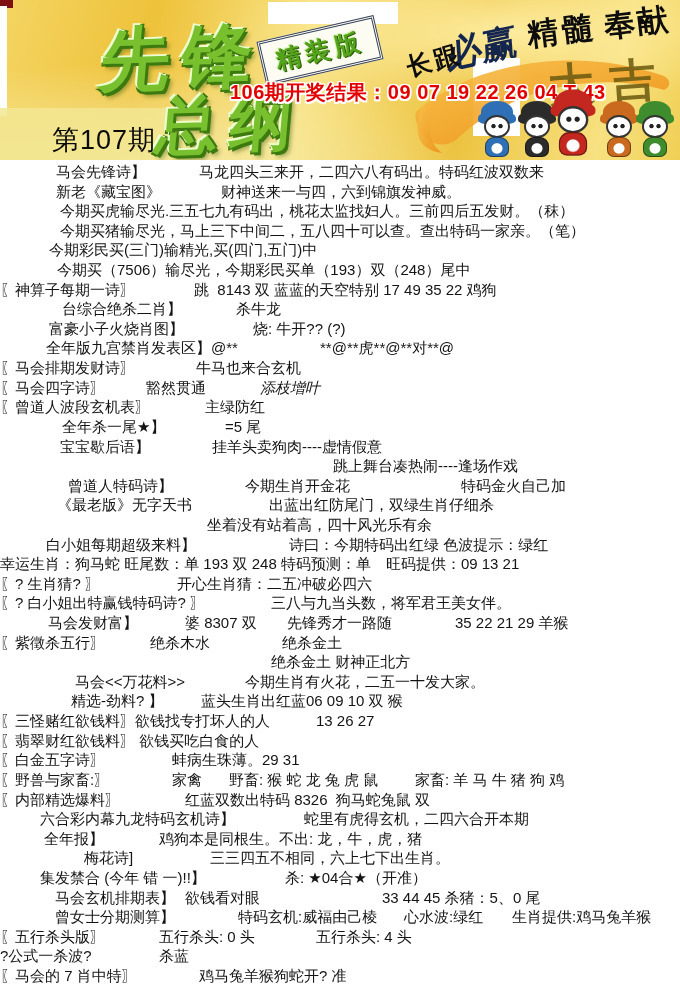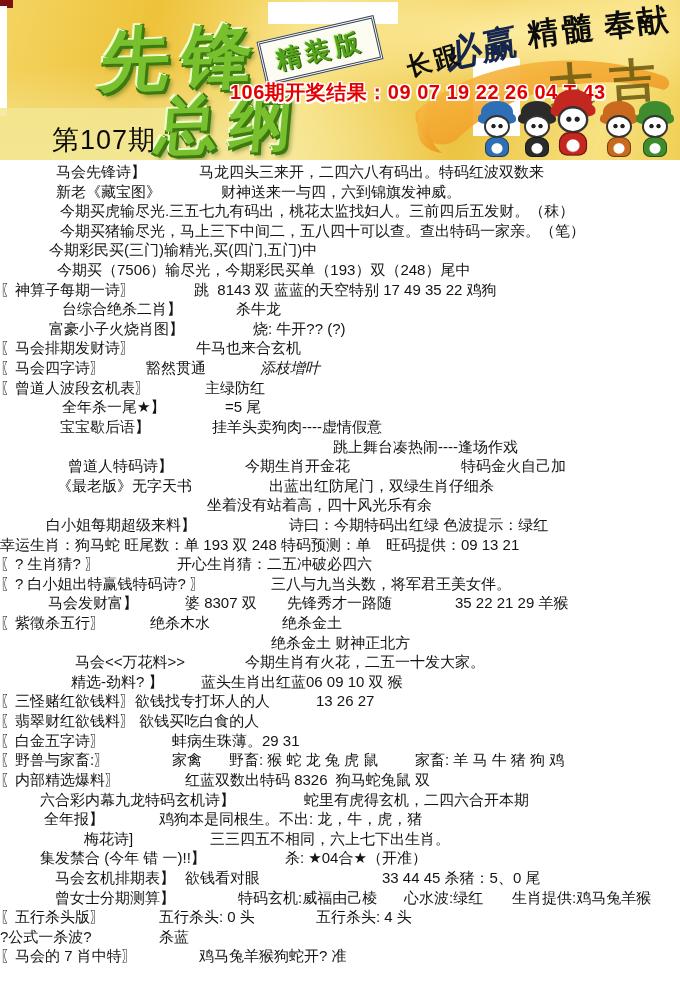--- a/index.html
+++ b/index.html
@@ -143,20 +143,24 @@
       </div>
       <div class="line">
         <span class="seg" style="left: 62px;">台综合绝杀二肖】</span>
         <span class="seg" style="left: 236px;">杀牛龙</span>
       </div>
       <div class="line">
         <span class="seg" style="left: 49px;">富豪小子火烧肖图】</span>
         <span class="seg" style="left: 229px; margin-left: 24px;">烧: 牛开?? (?)</span>
       </div>
       <div class="line">
+        <span class="seg" style="left: 46px;">全年版九宫禁肖发表区】@**</span>
+        <span class="seg" style="left: 320px;">**@**虎**@**对**@</span>
+      </div>
+      <div class="line">
         <span class="seg" style="left: 0px;">〖马会排期发财诗〗</span>
         <span class="seg" style="left: 196px;">牛马也来合玄机</span>
       </div>
       <div class="line">
         <span class="seg" style="left: 0px;">〖马会四字诗〗</span>
         <span class="seg" style="left: 146px;">豁然贯通</span>
         <span class="seg" style="left: 260px; font-style: italic;">添枝增叶</span>
       </div>
       <div class="line">
         <span class="seg" style="left: 0px;">〖曾道人波段玄机表〗</span>

